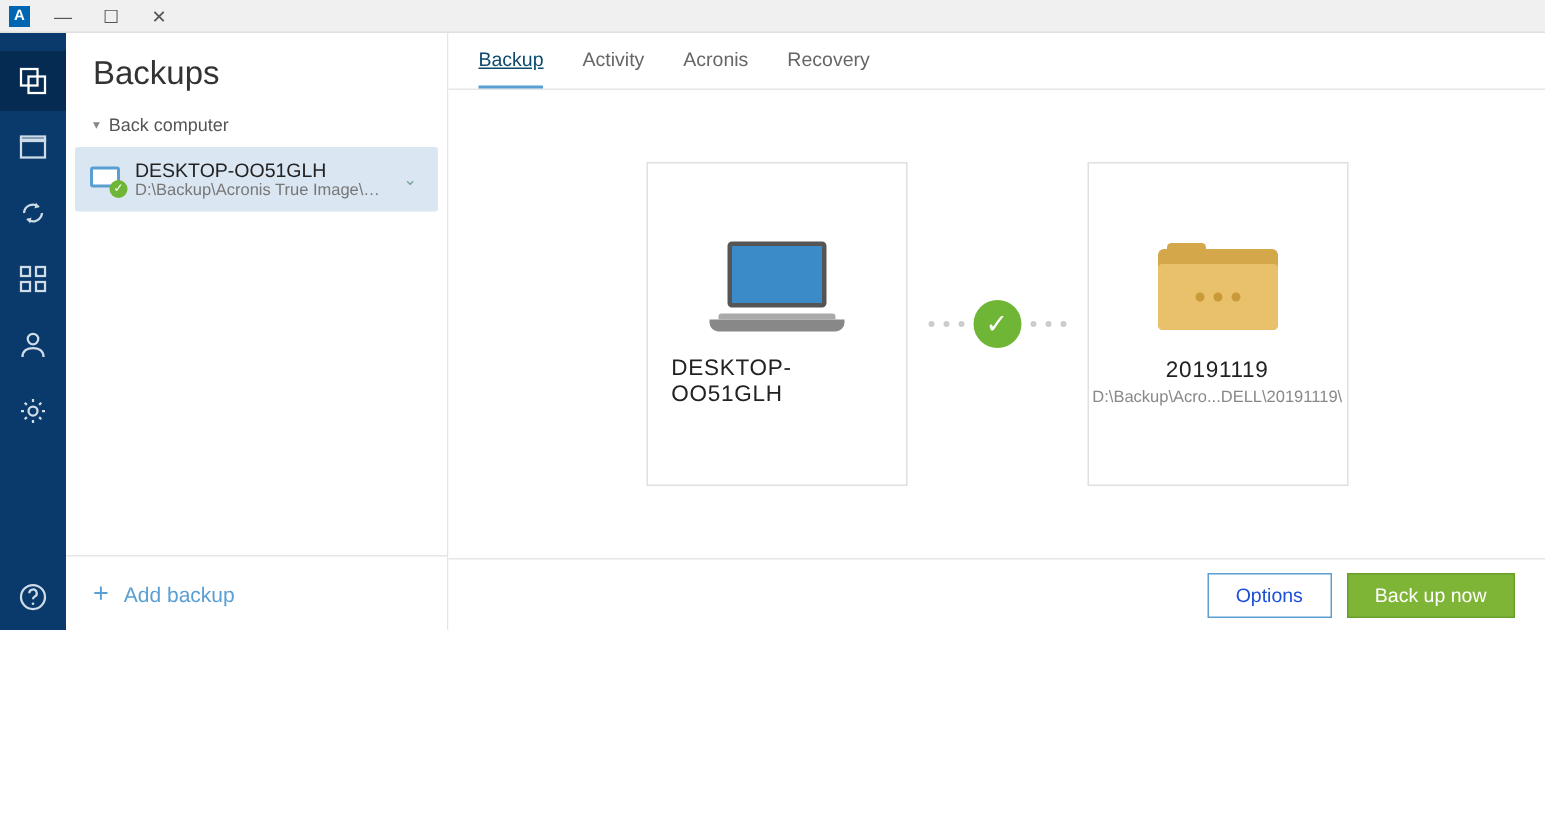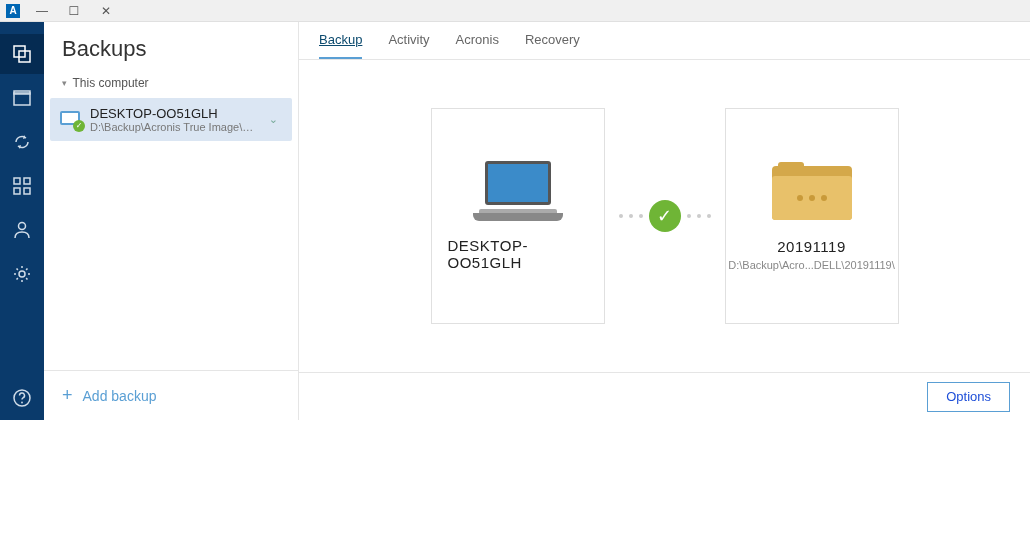--- a/index.html
+++ b/index.html
@@ -135,21 +135,21 @@
           <path d="M7.5 7.5a2.5 2.5 0 1 1 3.5 2.3c-.8.4-1 1-1 1.7" fill="none" stroke="currentColor" stroke-width="1.5"></path>
           <circle cx="10" cy="14.5" r="0.9" fill="currentColor"></circle>
         </svg>
     </div>
   </div>
 
   <div class="sidebar">
     <div class="sidebar-header">Backups</div>
     <div class="sidebar-group">
       <span class="group-arrow">▾</span>
-      <span>This computer</span>
+      <span>Back computer</span>
     </div>
     <div class="backup-item selected">
       <div class="backup-item-icon">
         <div class="monitor-sm"></div>
         <div class="status-dot">✓</div>
       </div>
       <div class="backup-item-text">
         <div class="bi-name">DESKTOP-OO51GLH</div>
         <div class="bi-path">D:\Backup\Acronis True Image\Dhani DELL\2...</div>
       </div>
@@ -201,16 +201,19 @@
         <div class="card-title">20191119</div>
         <div class="card-sub">D:\Backup\Acro...DELL\20191119\</div>
       </div>
     </div>
 
     <div class="bottom-bar">
       <div class="bb-spacer"></div>
       <div class="btn btn-outline">
         <span>Options</span>
       </div>
+      <div class="btn btn-primary">
+        <span>Back up now</span>
+      </div>
     </div>
   </div>
 
 </div>
 
 </body></html>

